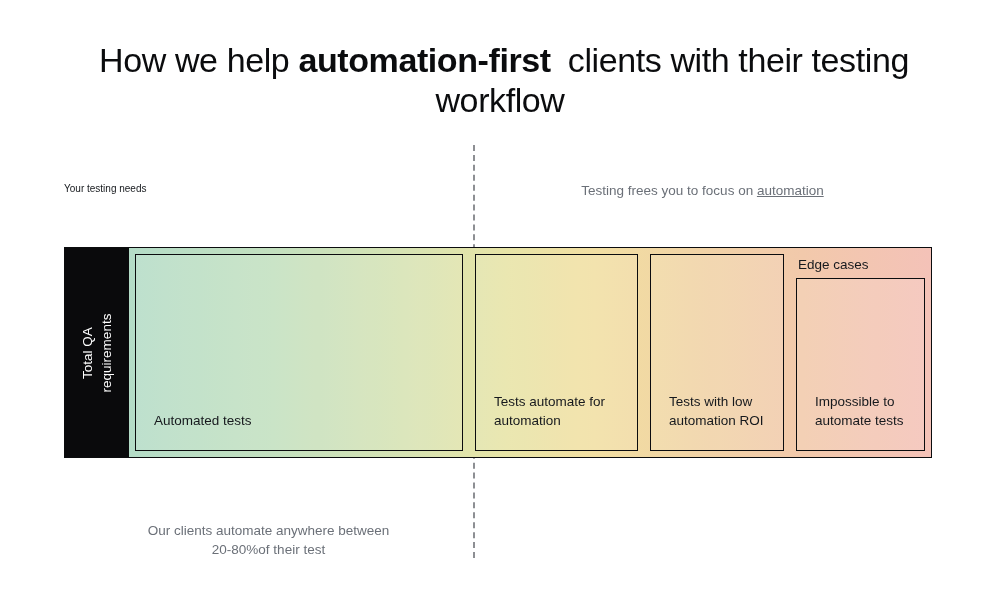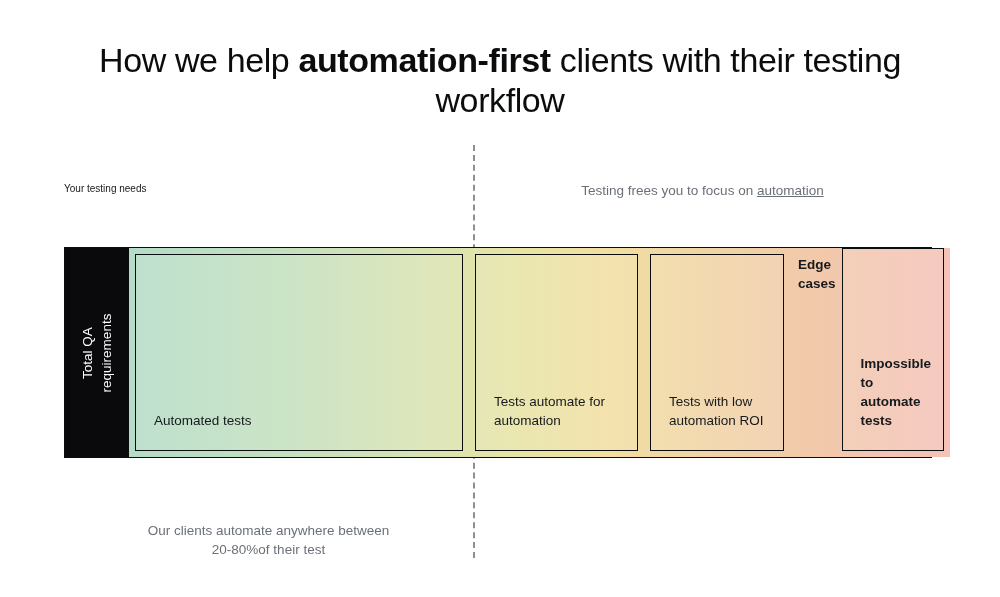--- a/index.html
+++ b/index.html
@@ -22,21 +22,21 @@
     left: 60px;
     top: 40px;
     width: 880px;
     text-align: center;
     font-size: 34px;
     line-height: 40px;
     font-weight: 700;
     letter-spacing: -0.4px;
     color: #0b0c0e;
   }
-  #page-title .light { font-weight: 400; }
+  #page-title .light { font-weight: 400; margin-left: 8px; }
   #page-title .strong { font-weight: 700; text-align: right; }
 
   
   #divider-line {
     position: absolute;
     left: 473px;
     top: 145px;
     width: 0px;
     height: 413px;
     border-left: 2px dashed #8d8f93;
@@ -123,21 +123,21 @@
     display: flex;
     align-items: stretch;
   }
 
   .segment {
     position: relative;
     box-sizing: border-box;
     display: flex;
     padding: 6px;
   }
-  .segment.has-header { flex-direction: row; padding: 0; font-weight: bold; }
+  .segment.has-header { flex-direction: column; padding: 0; }
 
   .seg-box {
     flex: 1 1 auto;
     box-sizing: border-box;
     border: 1.5px solid #0b0c0e;
     background: rgba(255,255,255,0.13);
     display: flex;
     align-items: flex-end;
     padding: 0 0 20px 18px;
     font-size: 13.5px;

